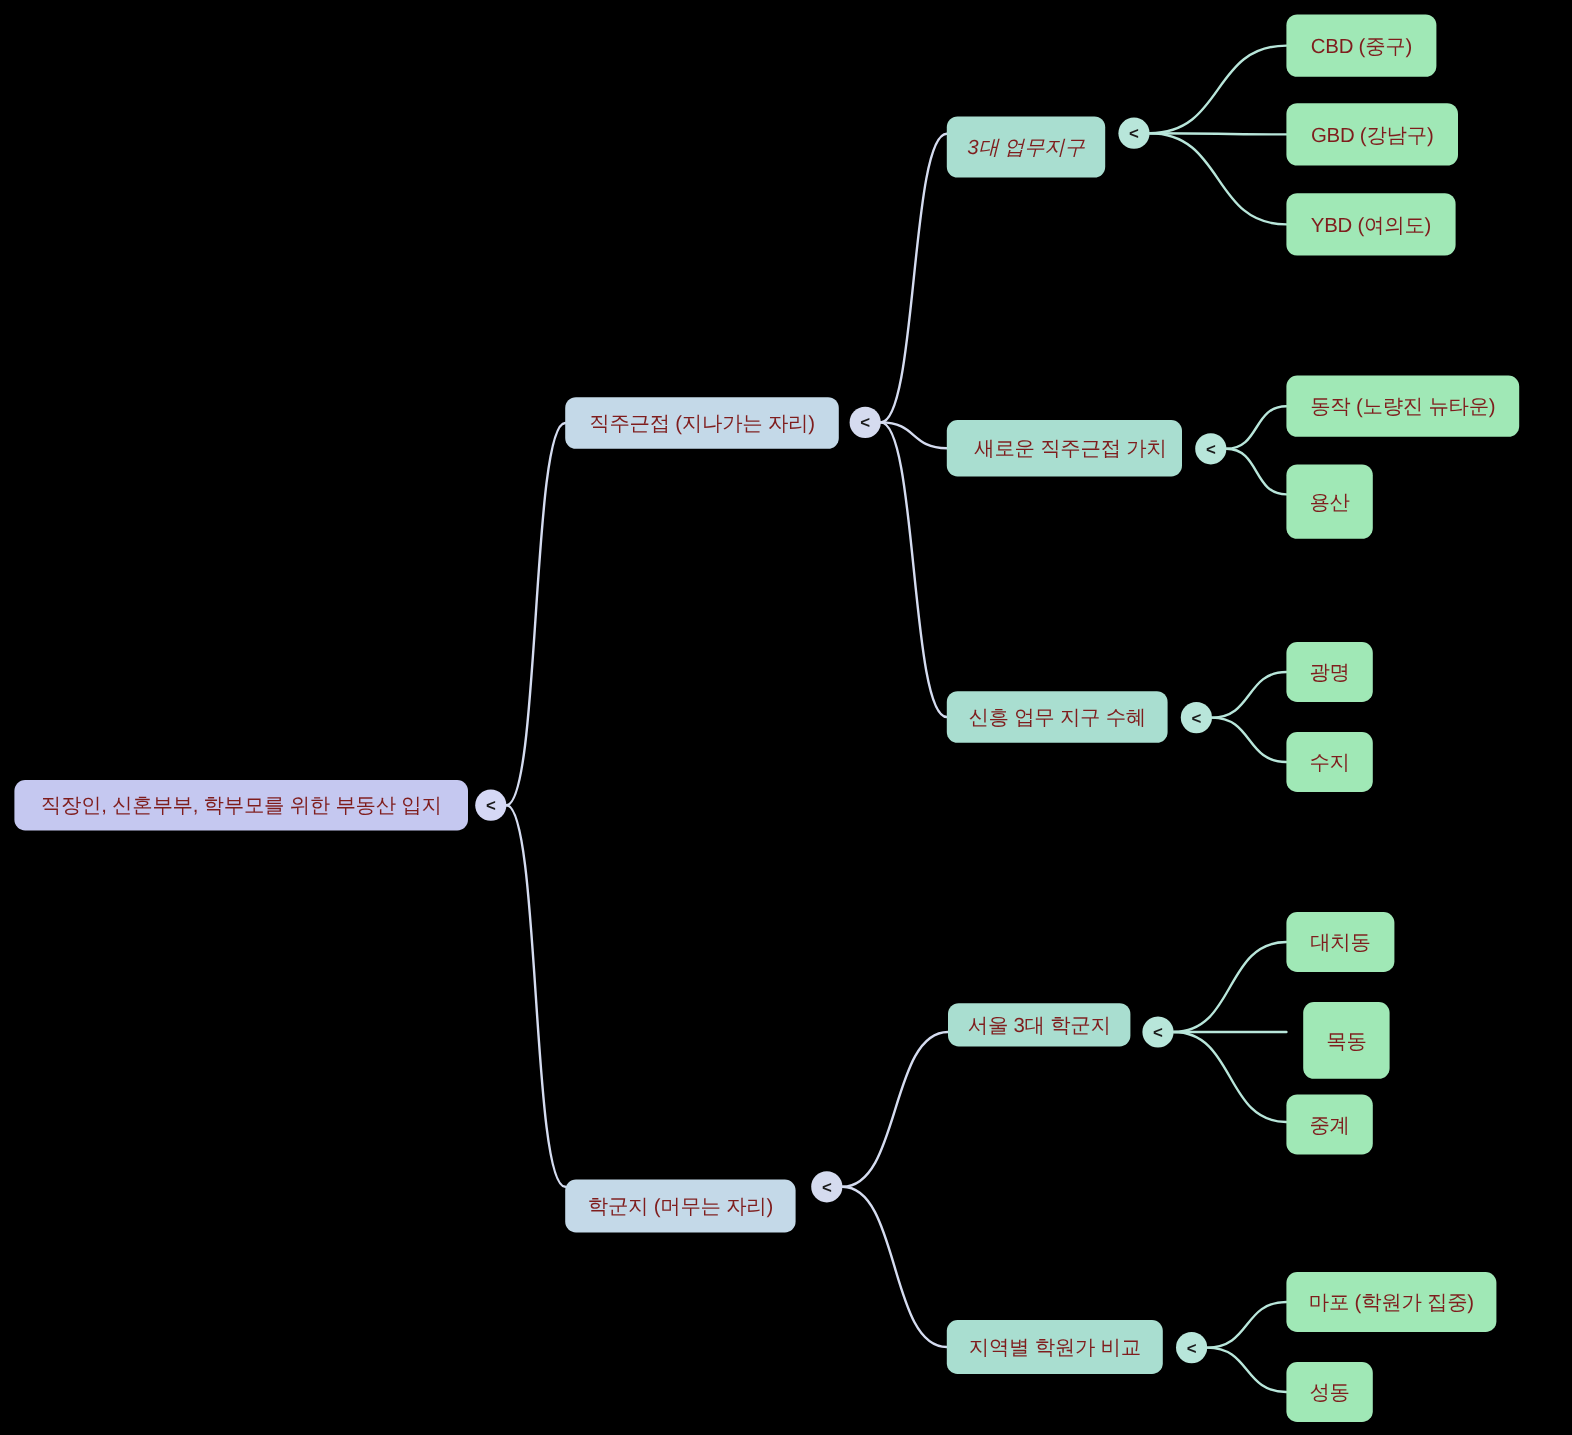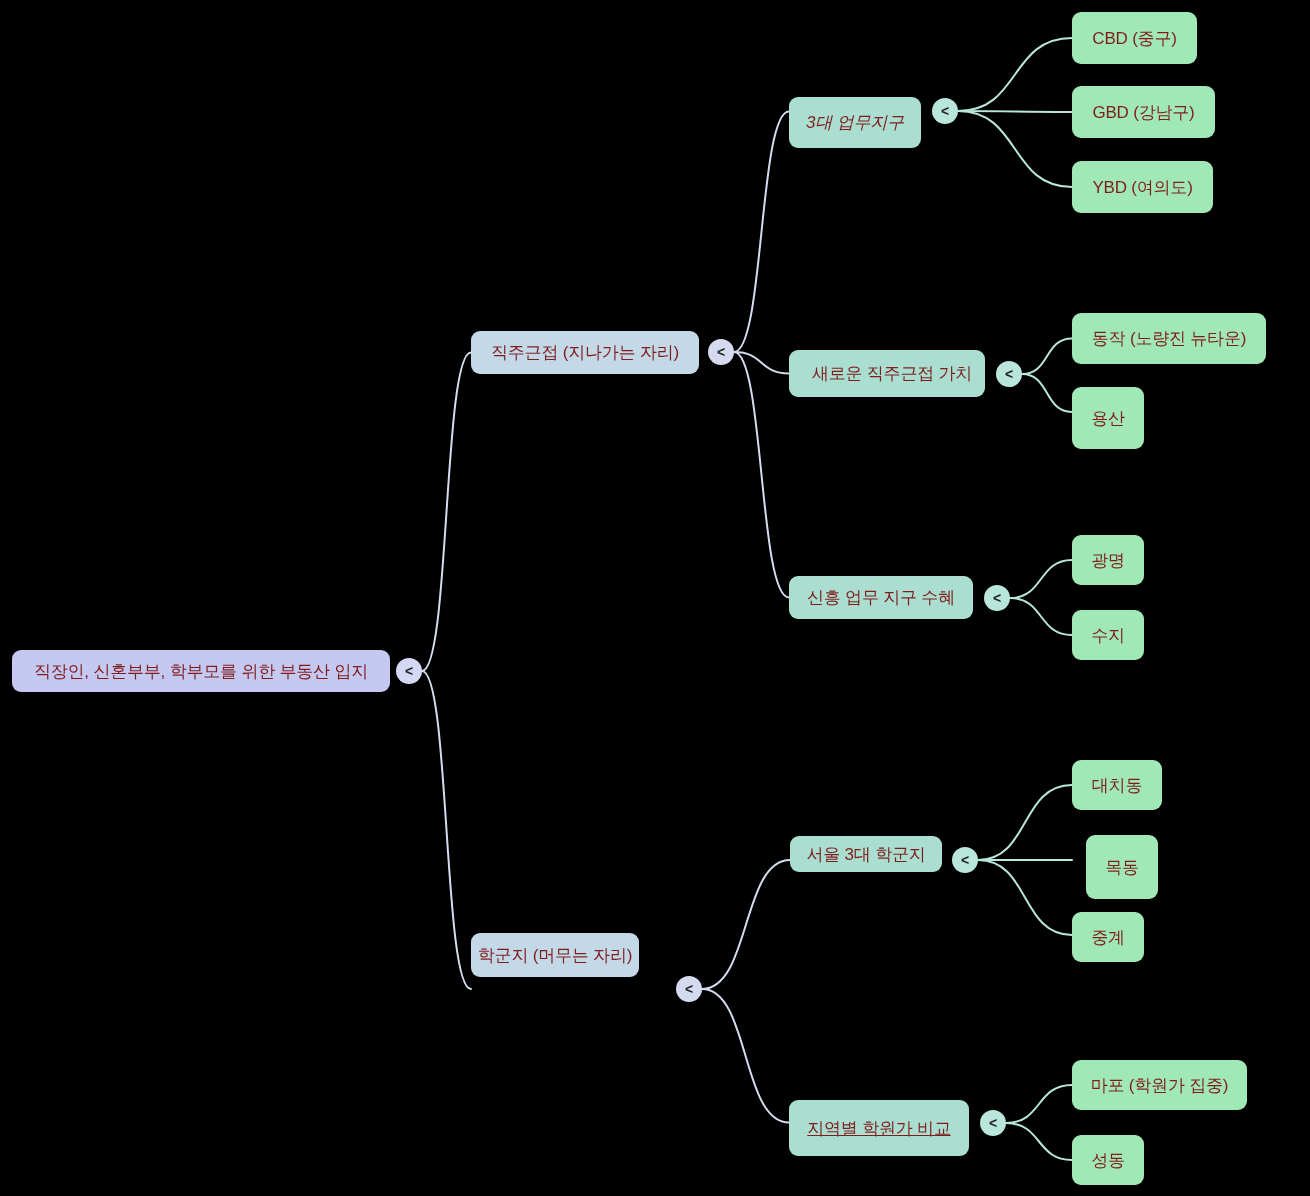--- a/index.html
+++ b/index.html
@@ -90,26 +90,26 @@
       <path d="M 1010 598 C 1044.1 598, 1037.9 635, 1072 635" fill="none" stroke="#b8e6da" stroke-width="2" stroke-linecap="round"></path>
       <path d="M 978 860 C 1029.7 860, 1020.3 785, 1072 785" fill="none" stroke="#b8e6da" stroke-width="2" stroke-linecap="round"></path>
       <path d="M 978 860 C 1029.7 860, 1020.3 860, 1072 860" fill="none" stroke="#b8e6da" stroke-width="2" stroke-linecap="round"></path>
       <path d="M 978 860 C 1029.7 860, 1020.3 935, 1072 935" fill="none" stroke="#b8e6da" stroke-width="2" stroke-linecap="round"></path>
       <path d="M 1006 1123 C 1042.3 1123, 1035.7 1085, 1072 1085" fill="none" stroke="#b8e6da" stroke-width="2" stroke-linecap="round"></path>
       <path d="M 1006 1123 C 1042.3 1123, 1035.7 1160, 1072 1160" fill="none" stroke="#b8e6da" stroke-width="2" stroke-linecap="round"></path>
     </svg>
   <div id="node-layer">
       <div class="node lvl-root" style="left: 12px; top: 650px; width: 378px; height: 42px;">직장인, 신혼부부, 학부모를 위한 부동산 입지</div>
       <div class="node lvl-2" style="left: 471px; top: 331px; width: 228px; height: 43px;">직주근접 (지나가는 자리)</div>
-      <div class="node lvl-2" style="left: 471px; top: 933px; width: 168px; height: 44px;">학군지 (머무는 자리)</div>
+      <div class="node lvl-2" style="left: 471px; top: 983px; width: 192px; height: 44px;">학군지 (머무는 자리)</div>
       <div class="node lvl-3" style="left: 789px; top: 97px; width: 132px; height: 51px; font-style: italic;">3대 업무지구</div>
       <div class="node lvl-3" style="left: 789px; top: 350px; width: 196px; height: 47px; padding-left: 24px;">새로운 직주근접 가치</div>
       <div class="node lvl-3" style="left: 789px; top: 576px; width: 184px; height: 43px;">신흥 업무 지구 수혜</div>
       <div class="node lvl-3" style="left: 790px; top: 836px; width: 152px; height: 36px;">서울 3대 학군지</div>
-      <div class="node lvl-3" style="left: 789px; top: 1100px; width: 180px; height: 56px; text-decoration: underline;">지역별 학원가 비교</div>
+      <div class="node lvl-3" style="left: 789px; top: 1100px; width: 180px; height: 45px;">지역별 학원가 비교</div>
       <div class="node lvl-4" style="left: 1072px; top: 12px; width: 125px; height: 52px;">CBD (중구)</div>
       <div class="node lvl-4" style="left: 1072px; top: 86px; width: 143px; height: 52px;">GBD (강남구)</div>
       <div class="node lvl-4" style="left: 1072px; top: 161px; width: 141px; height: 52px;">YBD (여의도)</div>
       <div class="node lvl-4" style="left: 1072px; top: 313px; width: 194px; height: 51px;">동작 (노량진 뉴타운)</div>
       <div class="node lvl-4" style="left: 1072px; top: 387px; width: 72px; height: 62px;">용산</div>
       <div class="node lvl-4" style="left: 1072px; top: 535px; width: 72px; height: 50px;">광명</div>
       <div class="node lvl-4" style="left: 1072px; top: 610px; width: 72px; height: 50px;">수지</div>
       <div class="node lvl-4" style="left: 1072px; top: 760px; width: 90px; height: 50px;">대치동</div>
       <div class="node lvl-4" style="left: 1086px; top: 835px; width: 72px; height: 64px; text-align: right;">목동</div>
       <div class="node lvl-4" style="left: 1072px; top: 912px; width: 72px; height: 50px;">중계</div>

